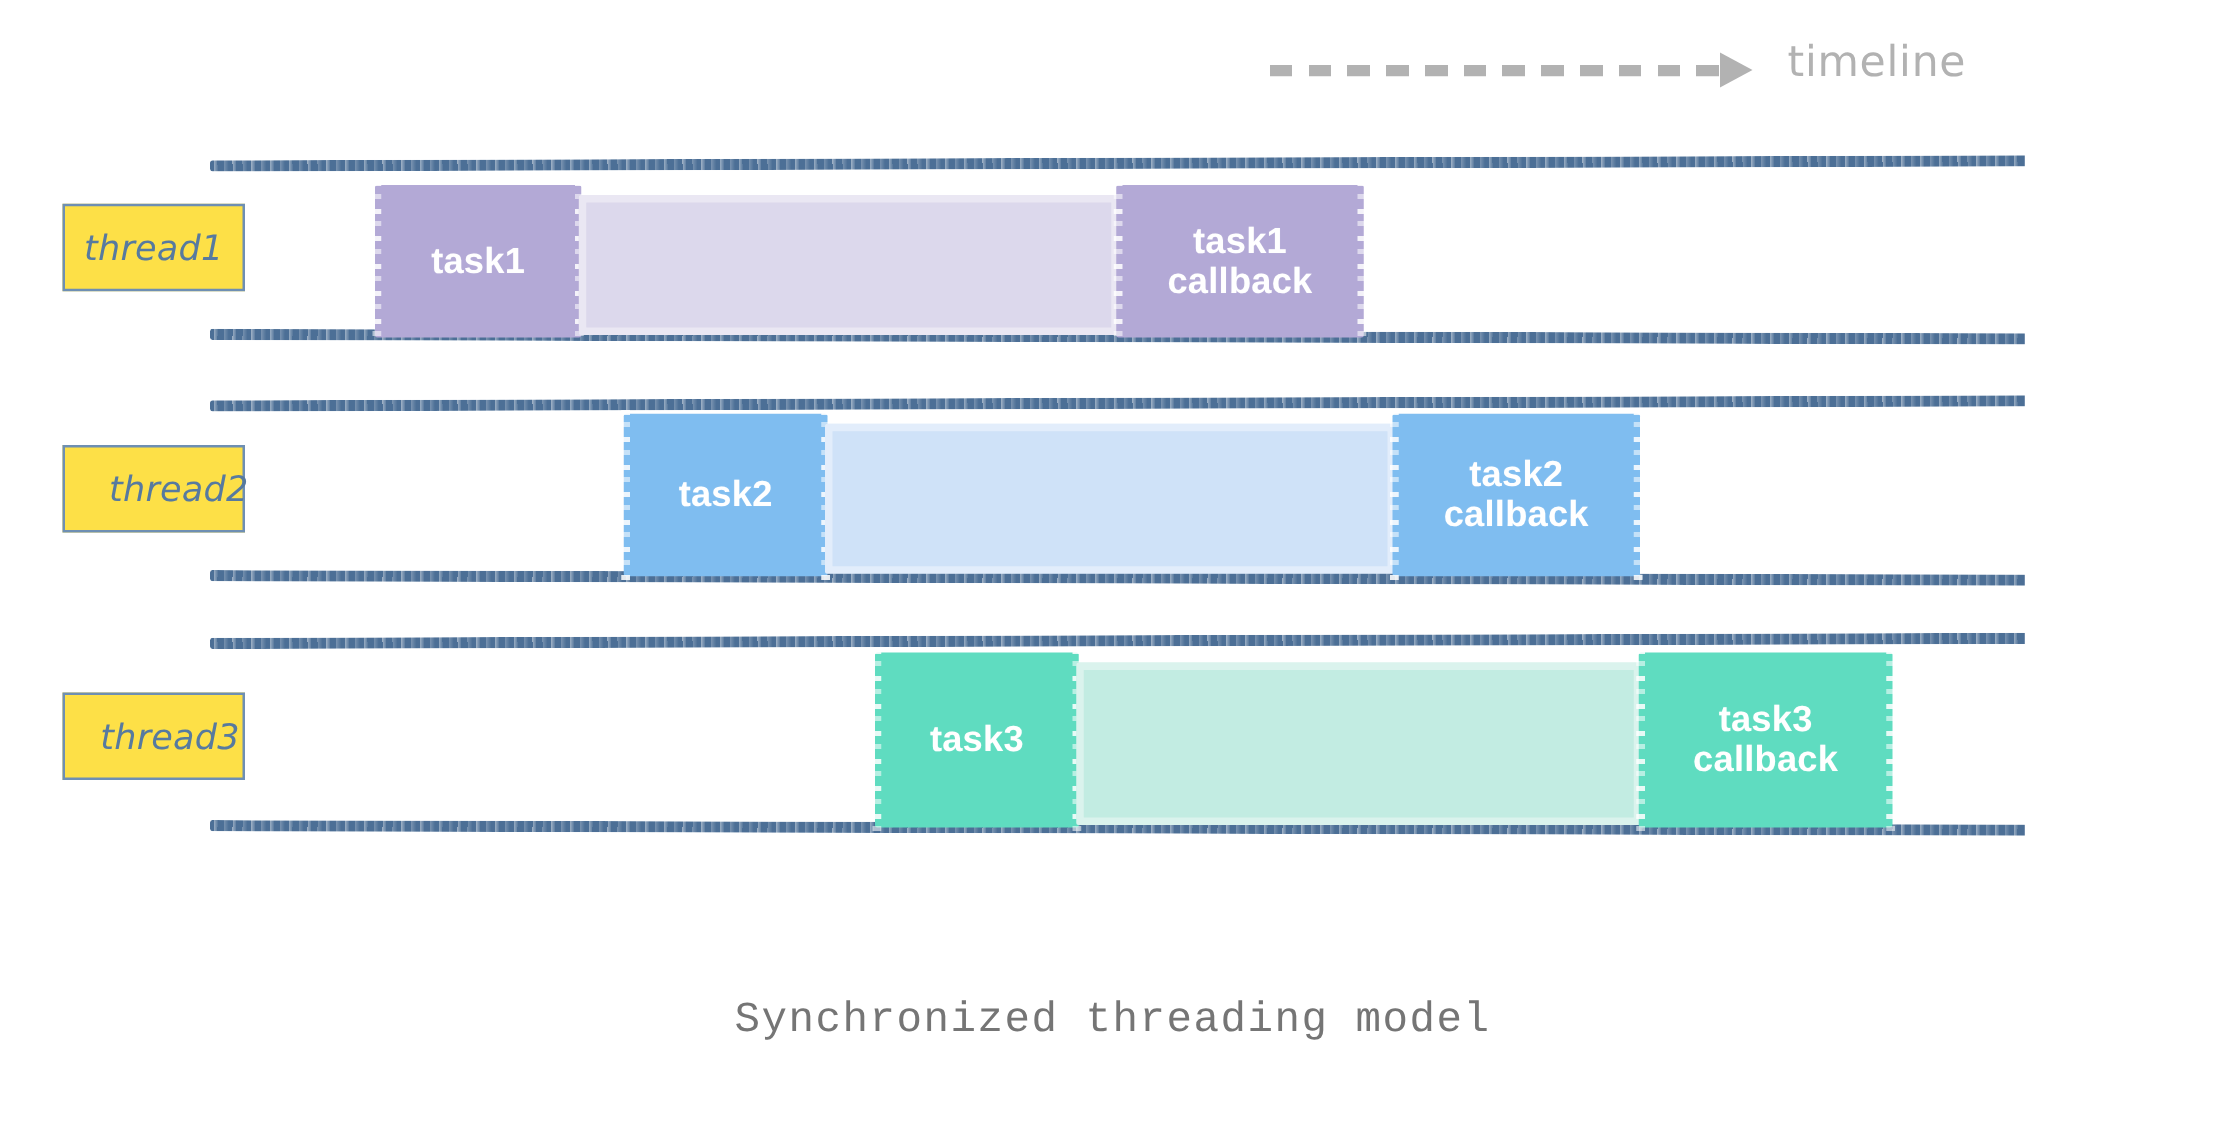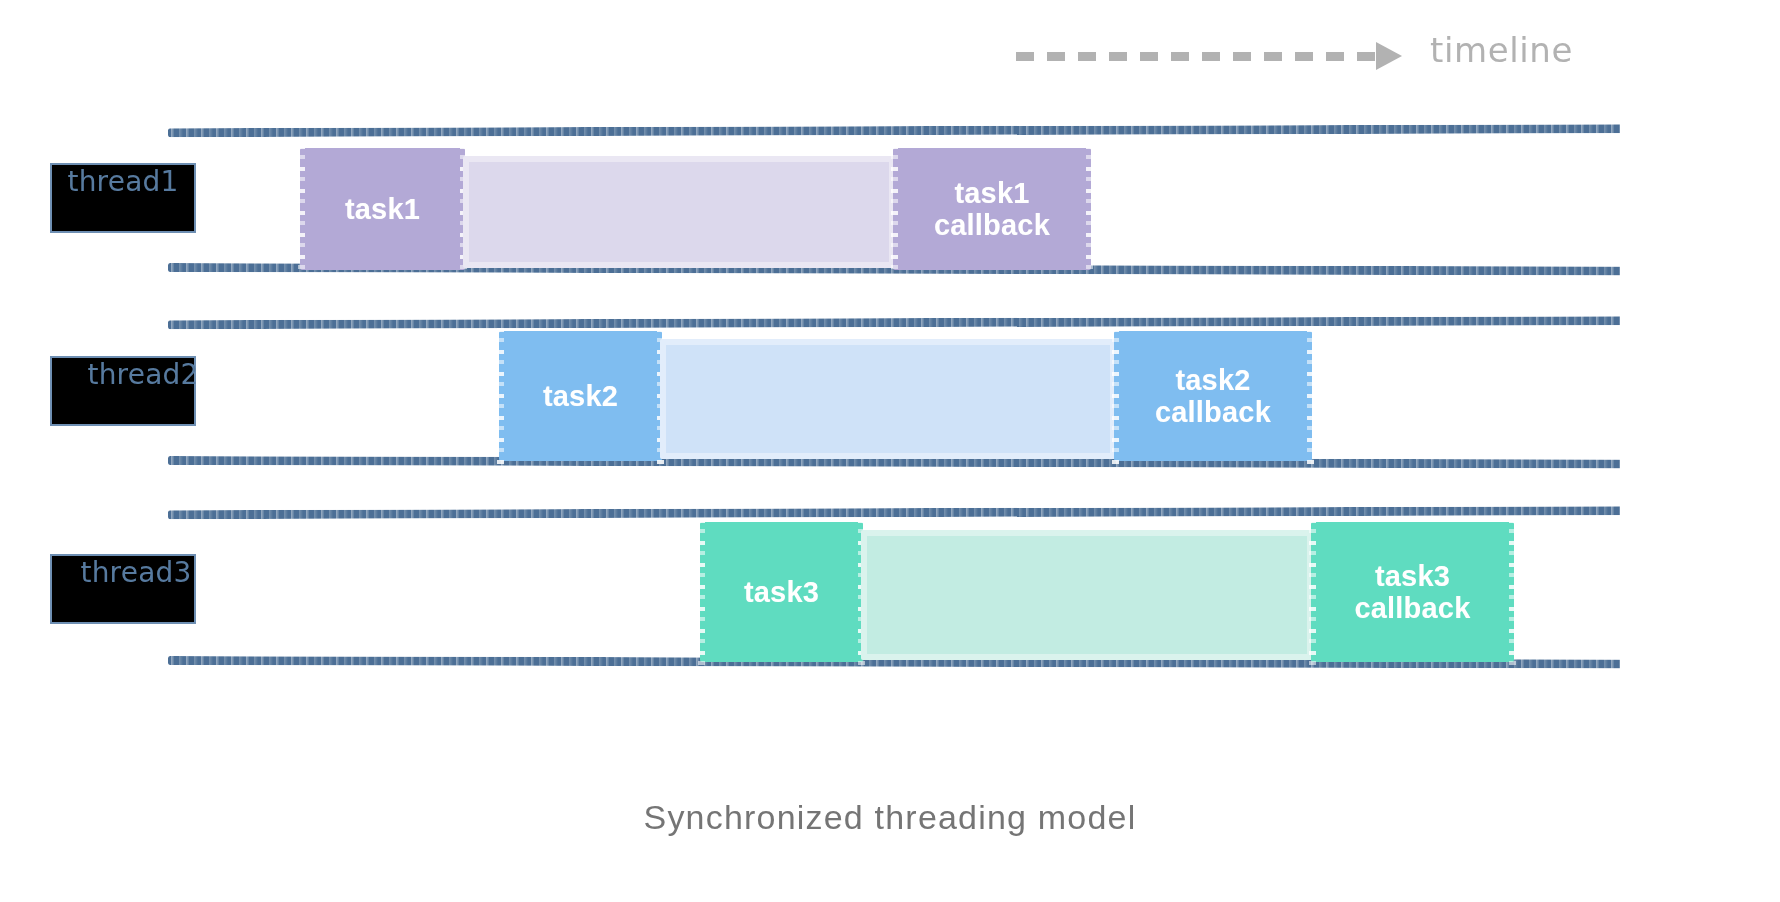--- a/index.html
+++ b/index.html
@@ -92,24 +92,25 @@
   .rail.tilt-a { transform: rotate(-0.16deg); }
   .rail.tilt-b { transform: rotate(0.14deg); }
 
   
   .thread-label-box {
     position: absolute;
     left: 50px;
     width: 142px;
     height: 66px;
     border: 2px solid #6e8fb3;
-    background: #000000;
+    background: #fde047;
     display: flex;
-    align-items: flex-start;
+    align-items: center;
     justify-content: center;
+    font-style: italic;
   }
   .thread-label-text {
     font-family: "DejaVu Sans", sans-serif;
     font-size: 28px;
     color: #577a9f;
     letter-spacing: 0.2px;
     white-space: nowrap;
   }
 
   
@@ -155,21 +156,21 @@
     box-shadow: inset 0 0 0 6px rgba(255,255,255,.40);
   }
 
   
   #caption {
     position: absolute;
     left: 0;
     top: 798px;
     width: 1780px;
     text-align: center;
-    font-family: Liberation Sans, sans-serif;
+    font-family: Liberation Mono, monospace;
     font-size: 34px;
     color: #757575;
     letter-spacing: 1.2px;
   }
 </style>
 </head>
 <body>
 
 <div id="stage">
 

